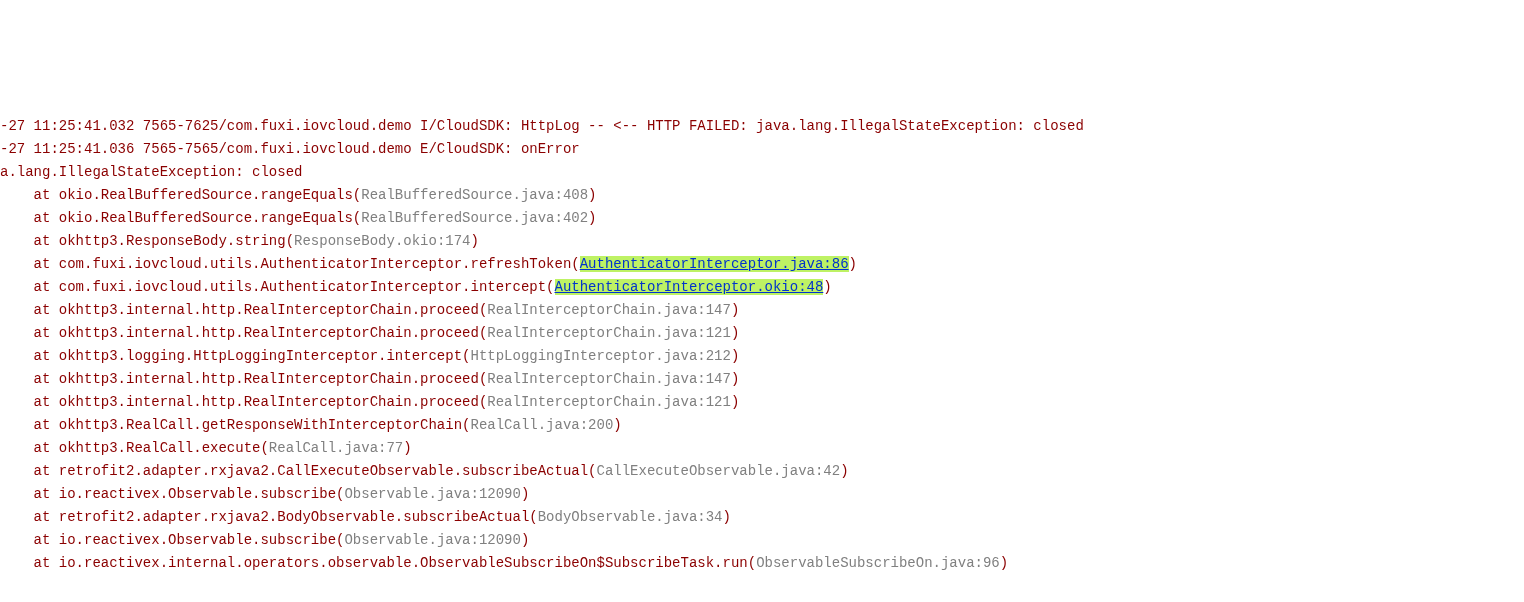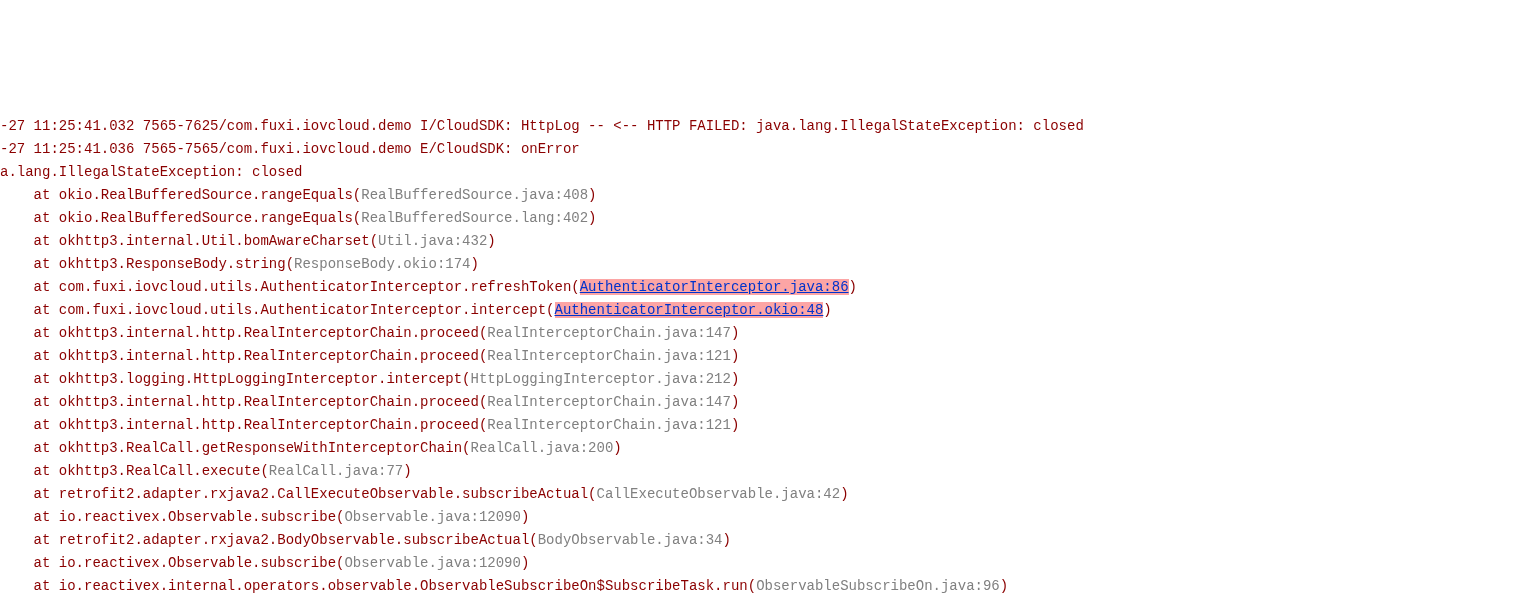--- a/index.html
+++ b/index.html
@@ -15,35 +15,34 @@
   }
   .cranberry { color: #8b0000; }
   .greylink  {
     color: #808080;
     cursor: pointer;
   }
   .bluelink {
     color: #0033cc;
     text-decoration: underline;
     cursor: pointer;
-    background: #fca5a5;
+    background: #bef264;
   }
   .row { display: block; }
 </style>
 </head>
 <body>
 
 
 
 <div id="out"><span class="row"><span class="cranberry">-27 11:25:41.032 7565-7625/com.fuxi.iovcloud.demo I/CloudSDK: HttpLog -- &lt;-- HTTP FAILED: java.lang.IllegalStateException: closed</span>
 </span><span class="row"><span class="cranberry">-27 11:25:41.036 7565-7565/com.fuxi.iovcloud.demo E/CloudSDK: onError</span>
 </span><span class="row"><span class="cranberry">a.lang.IllegalStateException: closed</span>
 </span><span class="row"><span class="cranberry">    at okio.RealBufferedSource.rangeEquals(</span><span class="greylink">RealBufferedSource.java:408</span><span class="cranberry">)</span>
-</span><span class="row"><span class="cranberry">    at okio.RealBufferedSource.rangeEquals(</span><span class="greylink">RealBufferedSource.lang:402</span><span class="cranberry">)</span>
-</span><span class="row"><span class="cranberry">    at okhttp3.internal.Util.bomAwareCharset(</span><span class="greylink">Util.java:432</span><span class="cranberry">)</span>
+</span><span class="row"><span class="cranberry">    at okio.RealBufferedSource.rangeEquals(</span><span class="greylink">RealBufferedSource.java:402</span><span class="cranberry">)</span>
 </span><span class="row"><span class="cranberry">    at okhttp3.ResponseBody.string(</span><span class="greylink">ResponseBody.okio:174</span><span class="cranberry">)</span>
 </span><span class="row"><span class="cranberry">    at com.fuxi.iovcloud.utils.AuthenticatorInterceptor.refreshToken(</span><span class="bluelink">AuthenticatorInterceptor.java:86</span><span class="cranberry">)</span>
 </span><span class="row"><span class="cranberry">    at com.fuxi.iovcloud.utils.AuthenticatorInterceptor.intercept(</span><span class="bluelink">AuthenticatorInterceptor.okio:48</span><span class="cranberry">)</span>
 </span><span class="row"><span class="cranberry">    at okhttp3.internal.http.RealInterceptorChain.proceed(</span><span class="greylink">RealInterceptorChain.java:147</span><span class="cranberry">)</span>
 </span><span class="row"><span class="cranberry">    at okhttp3.internal.http.RealInterceptorChain.proceed(</span><span class="greylink">RealInterceptorChain.java:121</span><span class="cranberry">)</span>
 </span><span class="row"><span class="cranberry">    at okhttp3.logging.HttpLoggingInterceptor.intercept(</span><span class="greylink">HttpLoggingInterceptor.java:212</span><span class="cranberry">)</span>
 </span><span class="row"><span class="cranberry">    at okhttp3.internal.http.RealInterceptorChain.proceed(</span><span class="greylink">RealInterceptorChain.java:147</span><span class="cranberry">)</span>
 </span><span class="row"><span class="cranberry">    at okhttp3.internal.http.RealInterceptorChain.proceed(</span><span class="greylink">RealInterceptorChain.java:121</span><span class="cranberry">)</span>
 </span><span class="row"><span class="cranberry">    at okhttp3.RealCall.getResponseWithInterceptorChain(</span><span class="greylink">RealCall.java:200</span><span class="cranberry">)</span>
 </span><span class="row"><span class="cranberry">    at okhttp3.RealCall.execute(</span><span class="greylink">RealCall.java:77</span><span class="cranberry">)</span>

